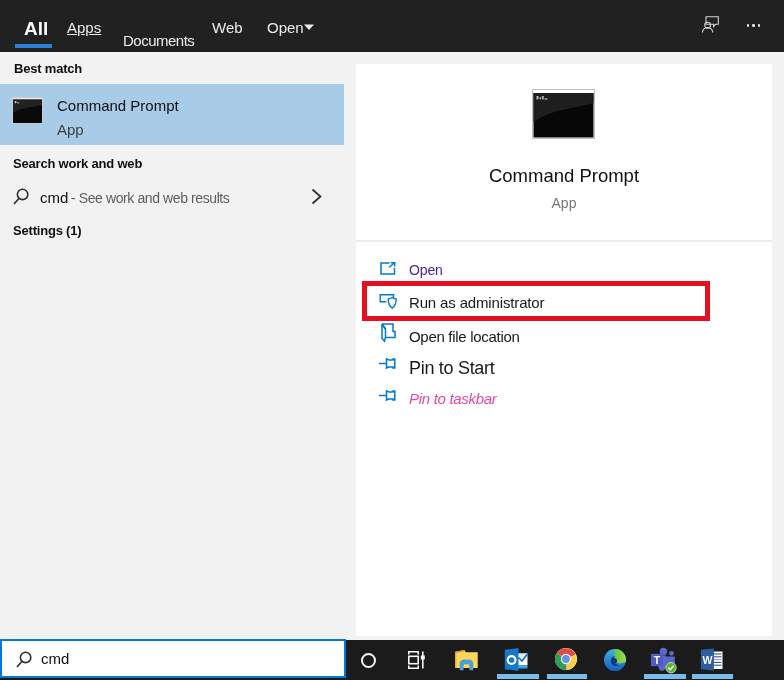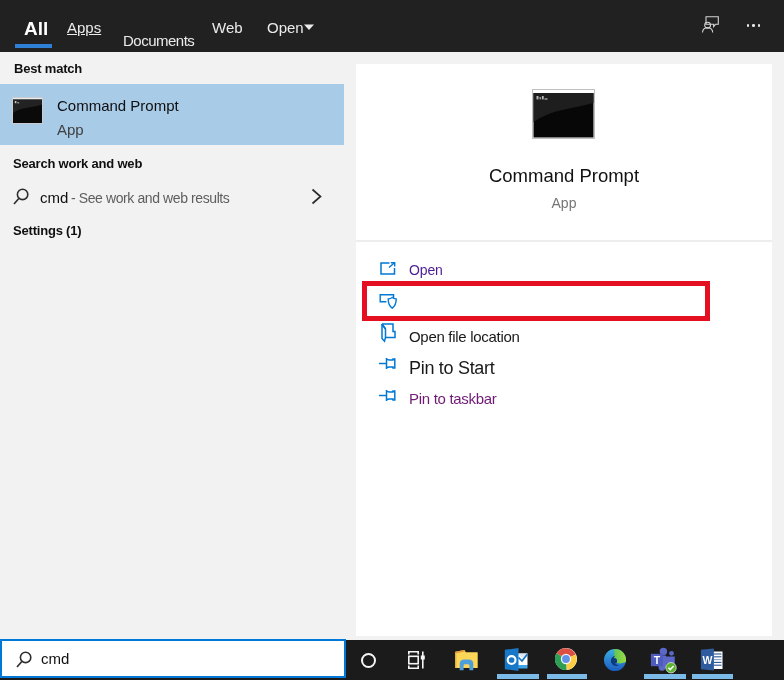--- a/index.html
+++ b/index.html
@@ -85,39 +85,40 @@
     <path d="M9 5.5 L14.5 0.7" stroke-width="1.4"></path>
     <path d="M10.8 0.7 H14.7 V4.6" stroke-width="1.4"></path>
   </svg>
   <span class="abs" style="left:53px;top:198px;font-size:14px;letter-spacing:-0.15px;color:#4c1d95;">Open</span>
 
   <div class="abs" style="left:5.5px;top:217px;width:348.5px;height:39.5px;border:5px solid #e41022;"></div>
   <svg class="abs" style="left:23px;top:230px;" width="19" height="16" viewBox="0 0 19 16" fill="none" stroke="#0078d4" stroke-width="1.4">
     <path d="M14.6 5.4 V0.8 H1.2 V7.8 H7.4"></path>
     <path d="M13.2 3.4 C14.1 4.4 15.5 5 17.2 5 C17.2 8.2 16.5 11.8 13.2 14.1 C9.9 11.8 9.2 8.2 9.2 5 C10.9 5 12.3 4.4 13.2 3.4 Z" fill="#fff"></path>
   </svg>
+  <span class="abs" style="left:53px;top:230px;font-size:15px;letter-spacing:-0.15px;color:#191919;">Run as administrator</span>
 
   <svg class="abs" style="left:25px;top:259px;" width="16" height="20" viewBox="0 0 16 20" fill="none" stroke="#0078d4" stroke-width="1.5">
     <path d="M1 1 H12 V8.5 H14 V14.5 H4.5"></path>
     <path d="M1 1 L1 15.5 L3.5 18.2 L4.5 14.5 L4.5 6 L1 1" fill="none"></path>
     <path d="M1 1 L4.5 6"></path>
   </svg>
   <span class="abs" style="left:53px;top:264px;font-size:15px;letter-spacing:-0.3px;color:#191919;">Open file location</span>
 
   <svg class="abs" style="left:23px;top:294px;" width="17" height="11" viewBox="0 0 17 11" fill="none" stroke="#0078d4" stroke-width="1.5">
     <path d="M0 5.5 H7"></path>
     <path d="M7.5 0.8 C8.3 1.6 9.3 2 10.3 2 L14 2 V0.9 H15.8 V10.1 H14 V9 L10.3 9 C9.3 9 8.3 9.4 7.5 10.2 Z" fill="#fff"></path>
   </svg>
   <span class="abs" style="left:53px;top:294px;font-size:18px;letter-spacing:-0.3px;color:#191919;">Pin to Start</span>
 
   <svg class="abs" style="left:23px;top:326px;" width="17" height="11" viewBox="0 0 17 11" fill="none" stroke="#0078d4" stroke-width="1.5">
     <path d="M0 5.5 H7"></path>
     <path d="M7.5 0.8 C8.3 1.6 9.3 2 10.3 2 L14 2 V0.9 H15.8 V10.1 H14 V9 L10.3 9 C9.3 9 8.3 9.4 7.5 10.2 Z" fill="#fff"></path>
   </svg>
-  <span class="abs" style="left:53px;top:326px;font-size:15px;letter-spacing:-0.3px;color:#701a75;">Pin to taskbar</span>
+  <span class="abs" style="left:53px;top:326px;font-size:15px;letter-spacing:-0.3px;color:#ec4899;font-style:italic;">Pin to taskbar</span>
 </div>
 
 <div class="abs" style="left:0;top:640px;width:784px;height:40px;background:#1b1b1b;"></div>
 
 <div class="abs" style="left:0;top:639px;width:346px;height:39px;background:#fff;border:2px solid #0078d7;">
   <svg class="abs" style="left:14px;top:10px;" width="17" height="18" viewBox="0 0 17 18" fill="none" stroke="#2e2e2e" stroke-width="1.6">
     <circle cx="9.6" cy="6.4" r="5.2"></circle>
     <path d="M5.8 10.4 L1 16"></path>
   </svg>
   <span class="abs" style="left:39px;top:9px;font-size:15px;color:#111;">cmd</span>

